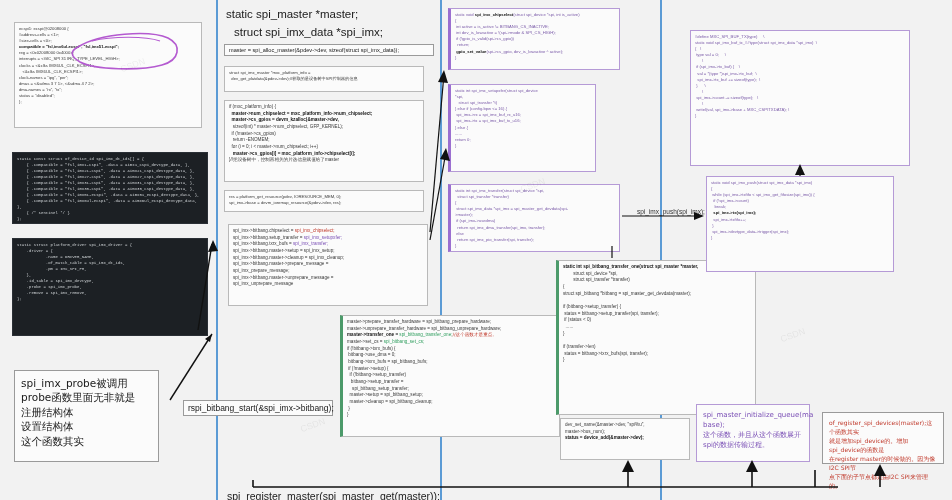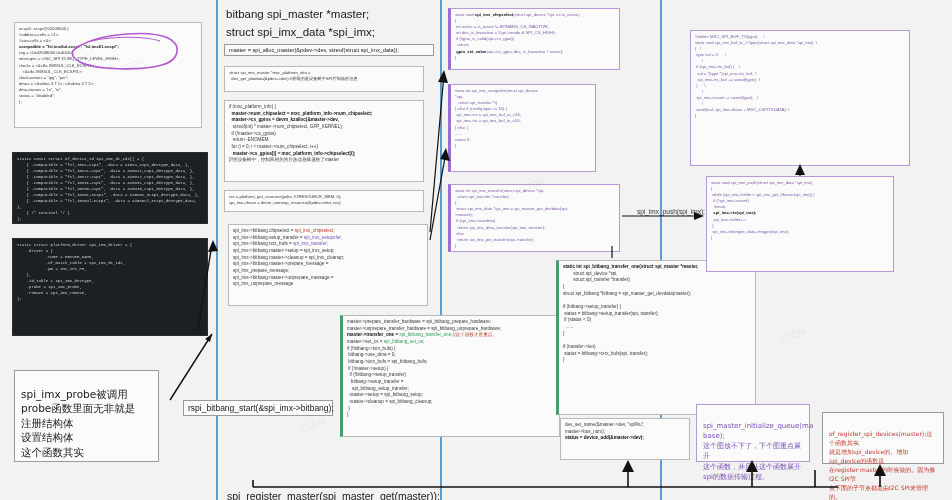--- a/index.html
+++ b/index.html
@@ -13,21 +13,21 @@
   .box{position:absolute;box-sizing:border-box;background:#fbfbfb;border:1px solid #b9b9b9;}
   .code{font-family:"Liberation Sans","DejaVu Sans",sans-serif;font-size:4.2px;line-height:1.45;
         white-space:pre-wrap;word-break:break-word;padding:3px 4px;color:#3a3a3a;}
   .codeBig{font-size:4.6px;}
   .dark{background:#1c2024;border:1px solid #2a2f35;}
   .dark .code{color:#cfd3d6;font-family:"Liberation Mono","DejaVu Sans Mono",monospace;font-size:4.0px;line-height:1.5;}
   .hdr{position:absolute;font-size:11.5px;color:#202020;white-space:nowrap;}
   .hdr2{position:absolute;font-size:10.5px;color:#202020;white-space:nowrap;}
   .cn{font-family:"DejaVu Sans","Liberation Sans",sans-serif;}
   .noteBox{position:absolute;box-sizing:border-box;background:#fbfbfb;border:1px solid #9a9a9a;
-           font-size:10.5px;line-height:1.38;padding:16px 6px;color:#1a1a1a;}
+           font-size:10.5px;line-height:1.38;padding:5px 6px;color:#1a1a1a;}
   .pill{position:absolute;box-sizing:border-box;background:#fbfbfb;border:1px solid #9a9a9a;
         font-size:8.5px;padding:2px 4px;white-space:nowrap;color:#1a1a1a;}
   .purpleB{border:1px solid #b59ad6;}
   .purpleB .code{color:#7a5aa8;}
   .greenL{border-left:3px solid #4c9a6a;}
   .purpleL{border-left:3px solid #9b6fd0;}
   .purpleTxt{color:#7a4fb5;}
   .redTxt{color:#c0392b;}
   .greenTxt{color:#2f9e5e;}
   .bold{font-weight:bold;color:#111;}
@@ -58,22 +58,22 @@
   </div>
 
   <div class="noteBox cn" style="left:14px;top:370px;width:145px;height:92px;">
     <div>spi_imx_probe被调用</div>
     <div>probe函数里面无非就是</div>
     <div>注册结构体</div>
     <div>设置结构体</div>
     <div>这个函数其实</div>
   </div>
 
-  <div class="hdr" style="left:226px;top:8px;">bitbang spi_master *master;</div>
-  <div class="hdr" style="left:226px;top:26px;">struct spi_imx_data *spi_imx;</div>
+  <div class="hdr" style="left:226px;top:8px;">static spi_master *master;</div>
+  <div class="hdr" style="left:234px;top:26px;">struct spi_imx_data *spi_imx;</div>
 
   <div class="pill" style="left:224px;top:44px;width:210px;font-size:5.6px;">master = spi_alloc_master(&amp;pdev-&gt;dev, sizeof(struct spi_imx_data));</div>
 
   <div class="box" style="left:224px;top:66px;width:200px;height:26px;">
     <div class="code" id="platCode">struct spi_imx_master *mxc_platform_info =<br>  dev_get_platdata(&amp;pdev-&gt;dev);//获取的是设备树中SPI控制器的信息</div>
   </div>
 
   <div class="box" style="left:224px;top:100px;width:200px;height:82px;">
     <div class="code codeBig" id="csLoopCode">if (mxc_platform_info) {<br><span class="bold">  master-&gt;num_chipselect = mxc_platform_info-&gt;num_chipselect;</span><br><span class="bold">  master-&gt;cs_gpios = devm_kzalloc(&amp;master-&gt;dev,</span><br>   sizeof(int) * master-&gt;num_chipselect, GFP_KERNEL);<br>  if (!master-&gt;cs_gpios)<br>   return -ENOMEM;<br>  for (i = 0; i &lt; master-&gt;num_chipselect; i++)<br><span class="bold">   master-&gt;cs_gpios[i] = mxc_platform_info-&gt;chipselect[i];</span><br>}//把设备树中，控制器相关的片选信息赋值给了master</div>
   </div>
@@ -120,21 +120,20 @@
     <div class="code" id="btCode">#define MXC_SPI_BUF_TX(type)     \<br>static void spi_imx_buf_tx_##type(struct spi_imx_data *spi_imx)  \<br>{   \<br> type val = 0;     \<br>      \<br> if (spi_imx-&gt;tx_buf) {    \<br>  val = *(type *)spi_imx-&gt;tx_buf;  \<br>  spi_imx-&gt;tx_buf += sizeof(type);  \<br> }      \<br>      \<br> spi_imx-&gt;count -= sizeof(type);   \<br>      \<br> writel(val, spi_imx-&gt;base + MXC_CSPITXDATA); \<br>}</div>
   </div>
 
   <div class="box purpleB" style="left:706px;top:176px;width:188px;height:96px;">
     <div class="code" id="pushCode">static void spi_imx_push(struct spi_imx_data *spi_imx)<br>{<br> while (spi_imx-&gt;txfifo &lt; spi_imx_get_fifosize(spi_imx)) {<br>  if (!spi_imx-&gt;count)<br>   break;<br><span class="bold">  spi_imx-&gt;tx(spi_imx);</span><br>  spi_imx-&gt;txfifo++;<br> }<br> spi_imx-&gt;devtype_data-&gt;trigger(spi_imx);<br>}</div>
   </div>
 
   <div class="noteBox purpleB cn" style="left:696px;top:404px;width:114px;height:58px;font-size:7px;line-height:1.45;color:#7a4fb5;">
     <div>spi_master_initialize_queue(ma</div>
     <div>base);</div>
-    <div>这个图放不下了，下个图重点展开</div>
     <div>这个函数，并且从这个函数展开</div>
     <div>spi的数据传输过程。</div>
   </div>
 
   <div class="noteBox cn" style="left:822px;top:412px;width:122px;height:52px;font-size:6px;line-height:1.5;color:#c0392b;">
     <div>of_register_spi_devices(master);这个函数其实</div>
     <div>就是增加spi_device的。增加spi_device的函数是</div>
     <div>在register master的时候做的。因为像I2C SPI节</div>
     <div>点下面的子节点都是由I2C SPI来管理的。</div>
   </div>

